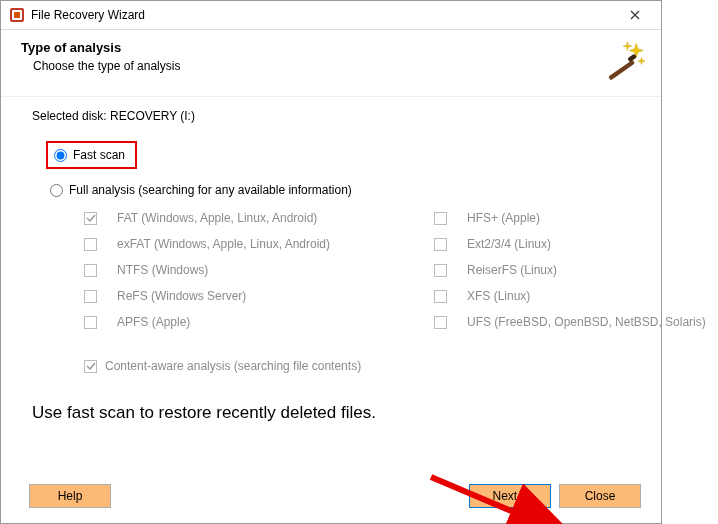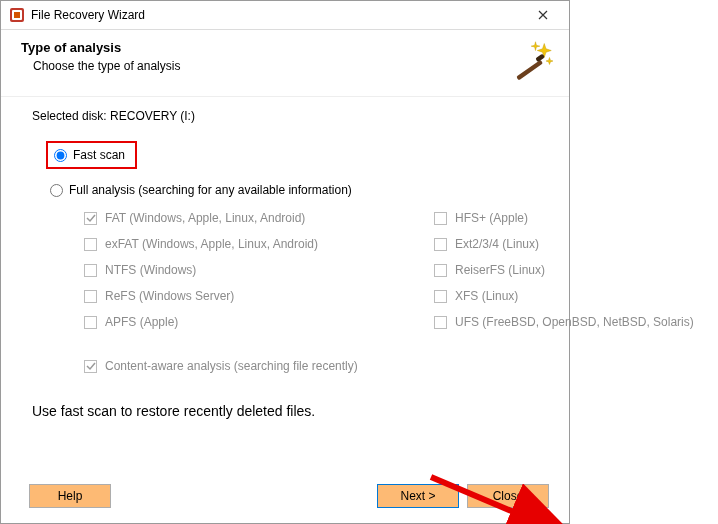--- a/index.html
+++ b/index.html
@@ -4,21 +4,21 @@
 <style>
   html, body {
     margin: 0;
     padding: 0;
     background: #ffffff;
     font-family: "Segoe UI", Tahoma, sans-serif;
     font-size: 12px;
     color: #000;
   }
   .window {
-    width: 570px;
+    width: 662px;
     height: 524px;
     border: 1px solid #9a9a9a;
     box-sizing: border-box;
     background: #ffffff;
     position: relative;
     display: flex;
     flex-direction: column;
   }
   .titlebar {
     height: 28px;
@@ -107,20 +107,21 @@
     grid-template-columns: 320px 280px;
     column-gap: 30px;
     row-gap: 12px;
     margin: 14px 0 0 52px;
   }
   .check-item {
     display: flex;
     align-items: center;
     font-size: 12px;
     color: #8c8c8c;
+    gap: 12px;
   }
   .check-item .cb {
     width: 13px;
     height: 13px;
     border: 1px solid #bcbcbc;
     margin-right: 8px;
     box-sizing: border-box;
     display: flex;
     align-items: center;
     justify-content: center;
@@ -134,21 +135,21 @@
   .check-item .cb:not(.checked) svg { display: none; }
   .content-aware {
     margin: 30px 0 0 52px;
     display: flex;
     align-items: center;
     font-size: 12px;
     color: #8c8c8c;
   }
   .hint-text {
     margin-top: 30px;
-    font-size: 14px;
+    font-size: 17px;
     color: #000;
   }
   .footer {
     height: 54px;
     display: flex;
     align-items: center;
     padding: 0 20px;
     background: #ffffff;
   }
   .footer .spacer { flex: 1; }
@@ -282,21 +283,21 @@
       </div>
     </div>
 
     
     <div class="content-aware">
       <span class="cb checked" style="width:13px;height:13px;border:1px solid #bcbcbc;margin-right:8px;box-sizing:border-box;display:flex;align-items:center;justify-content:center;background:#fff;">
         <svg viewBox="0 0 10 10" style="width:10px;height:10px;">
             <path d="M1 5 L4 8 L9 2" stroke="#9a9a9a" stroke-width="1.5" fill="none"></path>
           </svg>
       </span>
-      <span>Content-aware analysis (searching file recently)</span>
+      <span>Content-aware analysis (searching file contents)</span>
     </div>
 
     
     <div class="hint-text">Use fast scan to restore recently deleted files.</div>
 
     
     <svg class="arrow-overlay" style="left:420px; top:370px; width:170px; height:80px;" viewBox="0 0 170 80">
       <defs>
         <marker id="arrowhead" markerWidth="12" markerHeight="12" refX="9" refY="5" orient="auto">
           <polygon points="0,0 12,5 0,10" fill="#e60000"></polygon>

